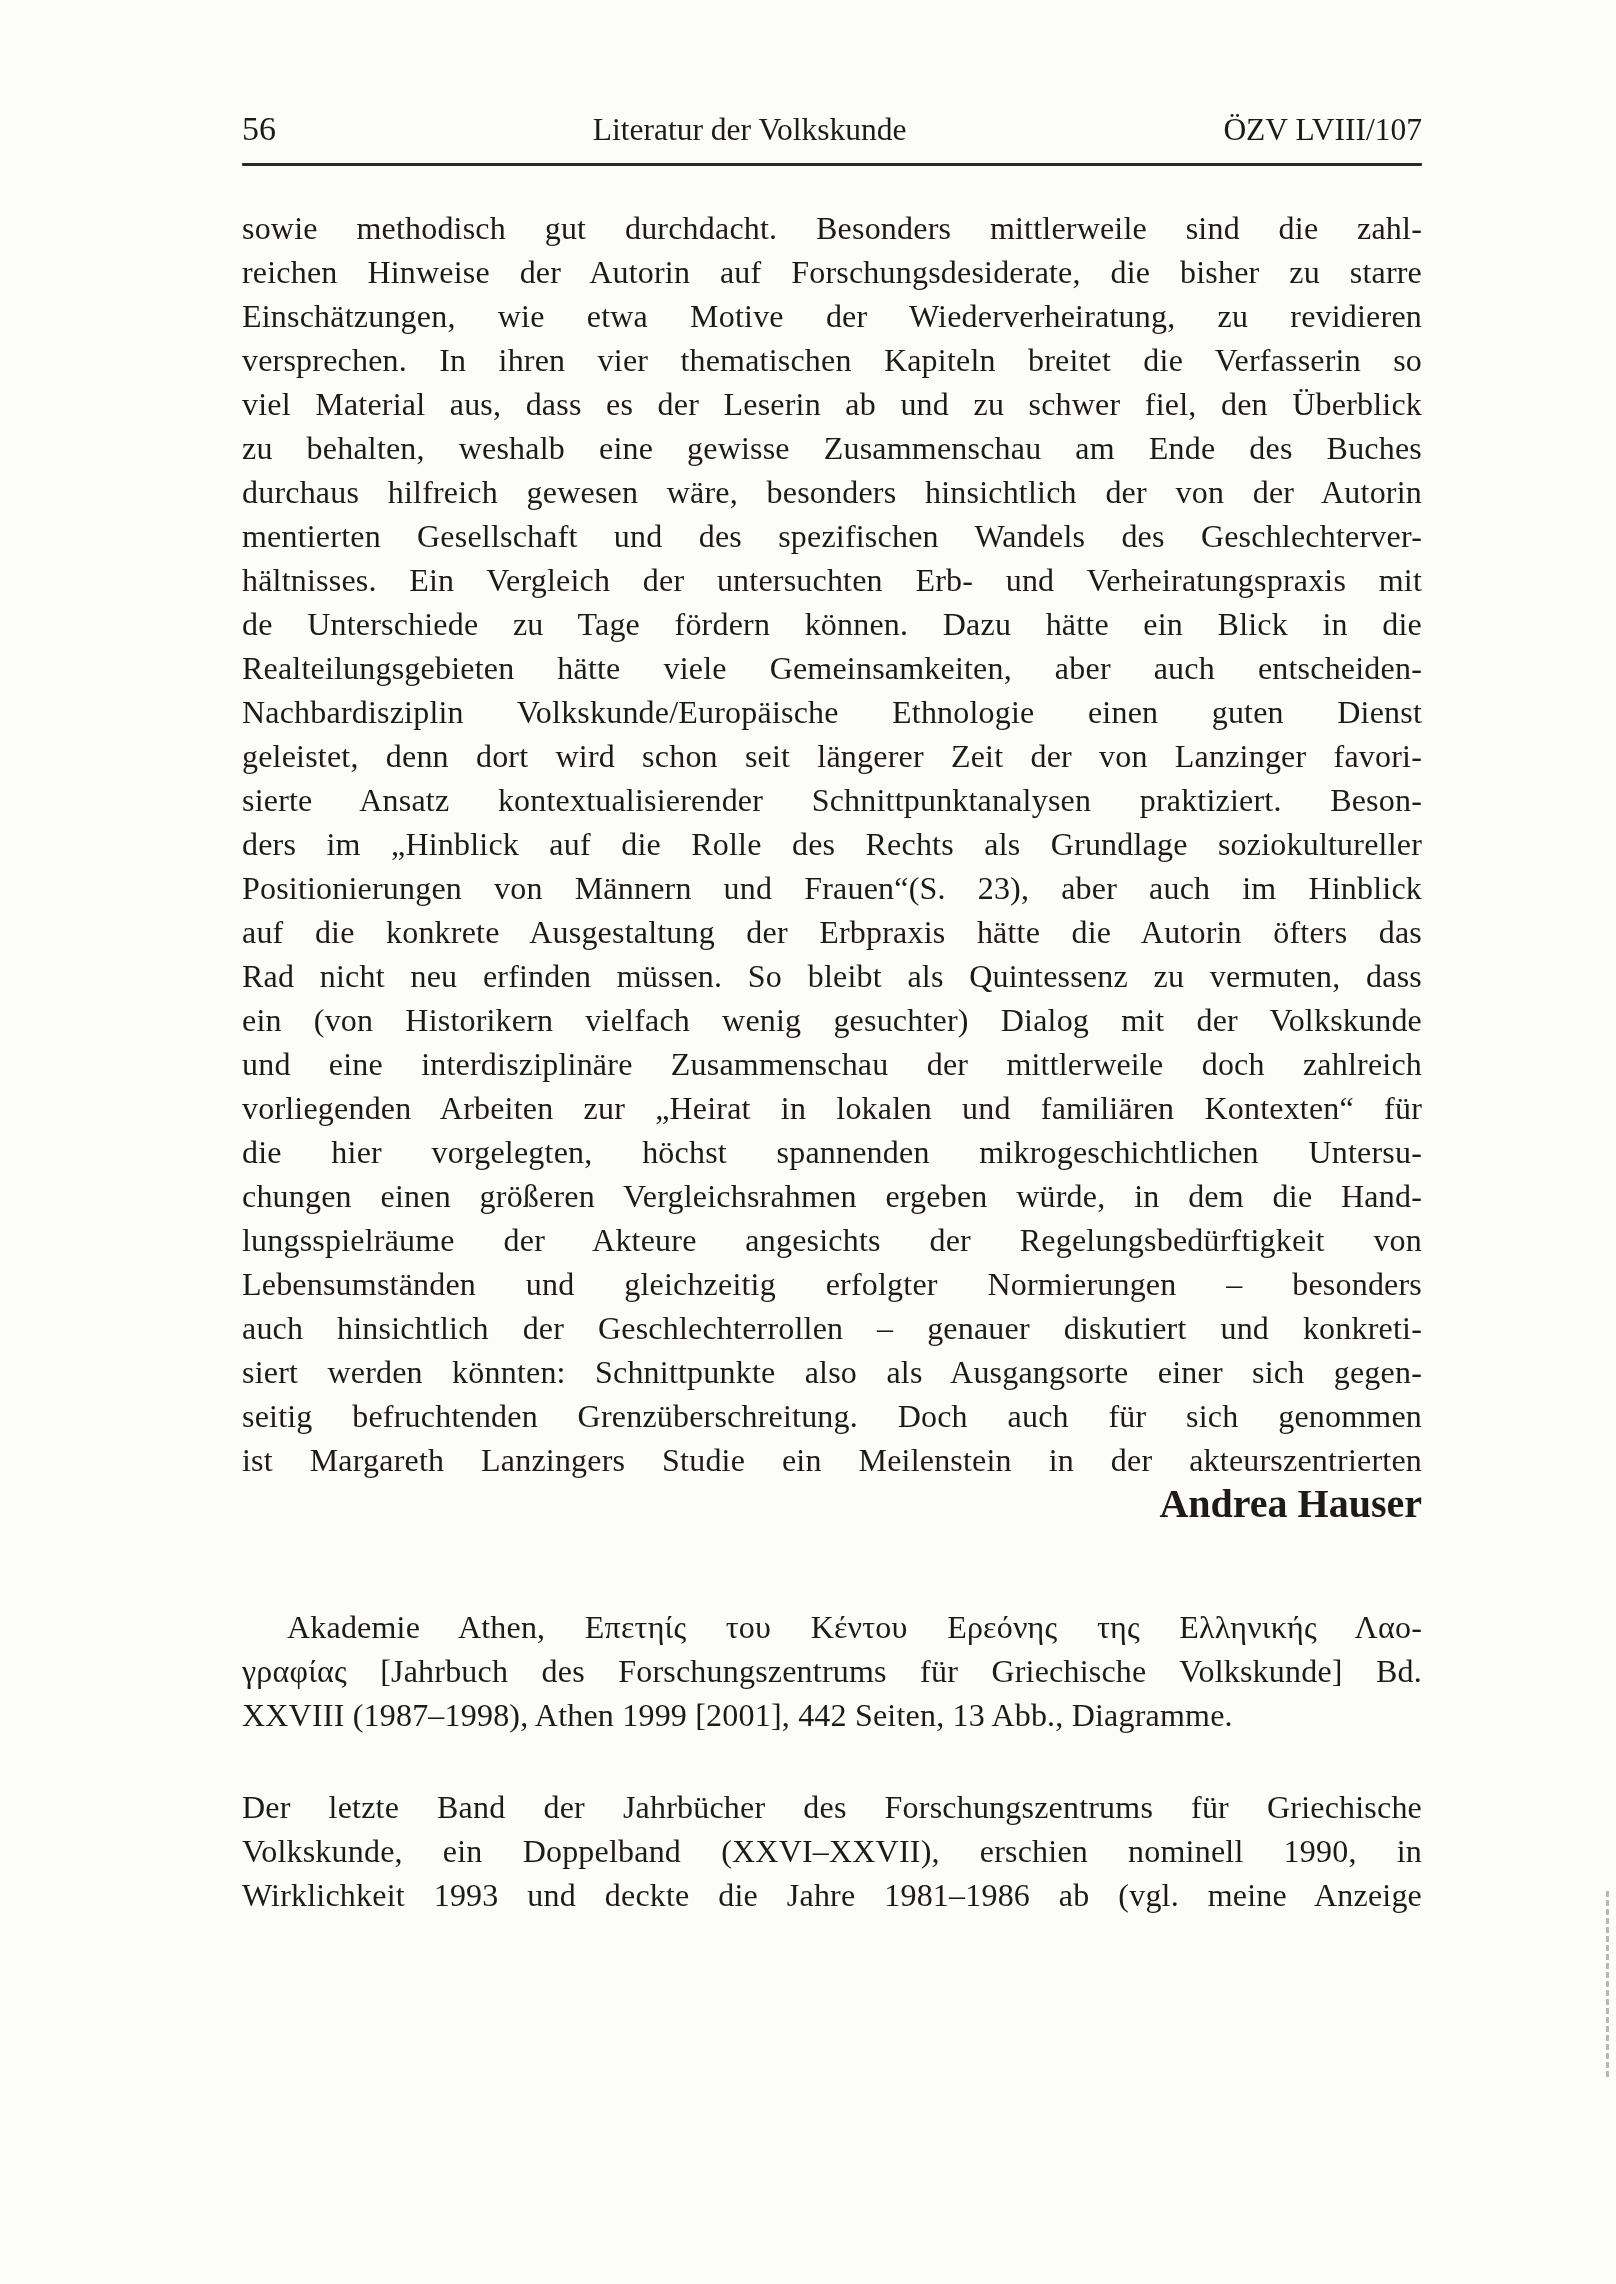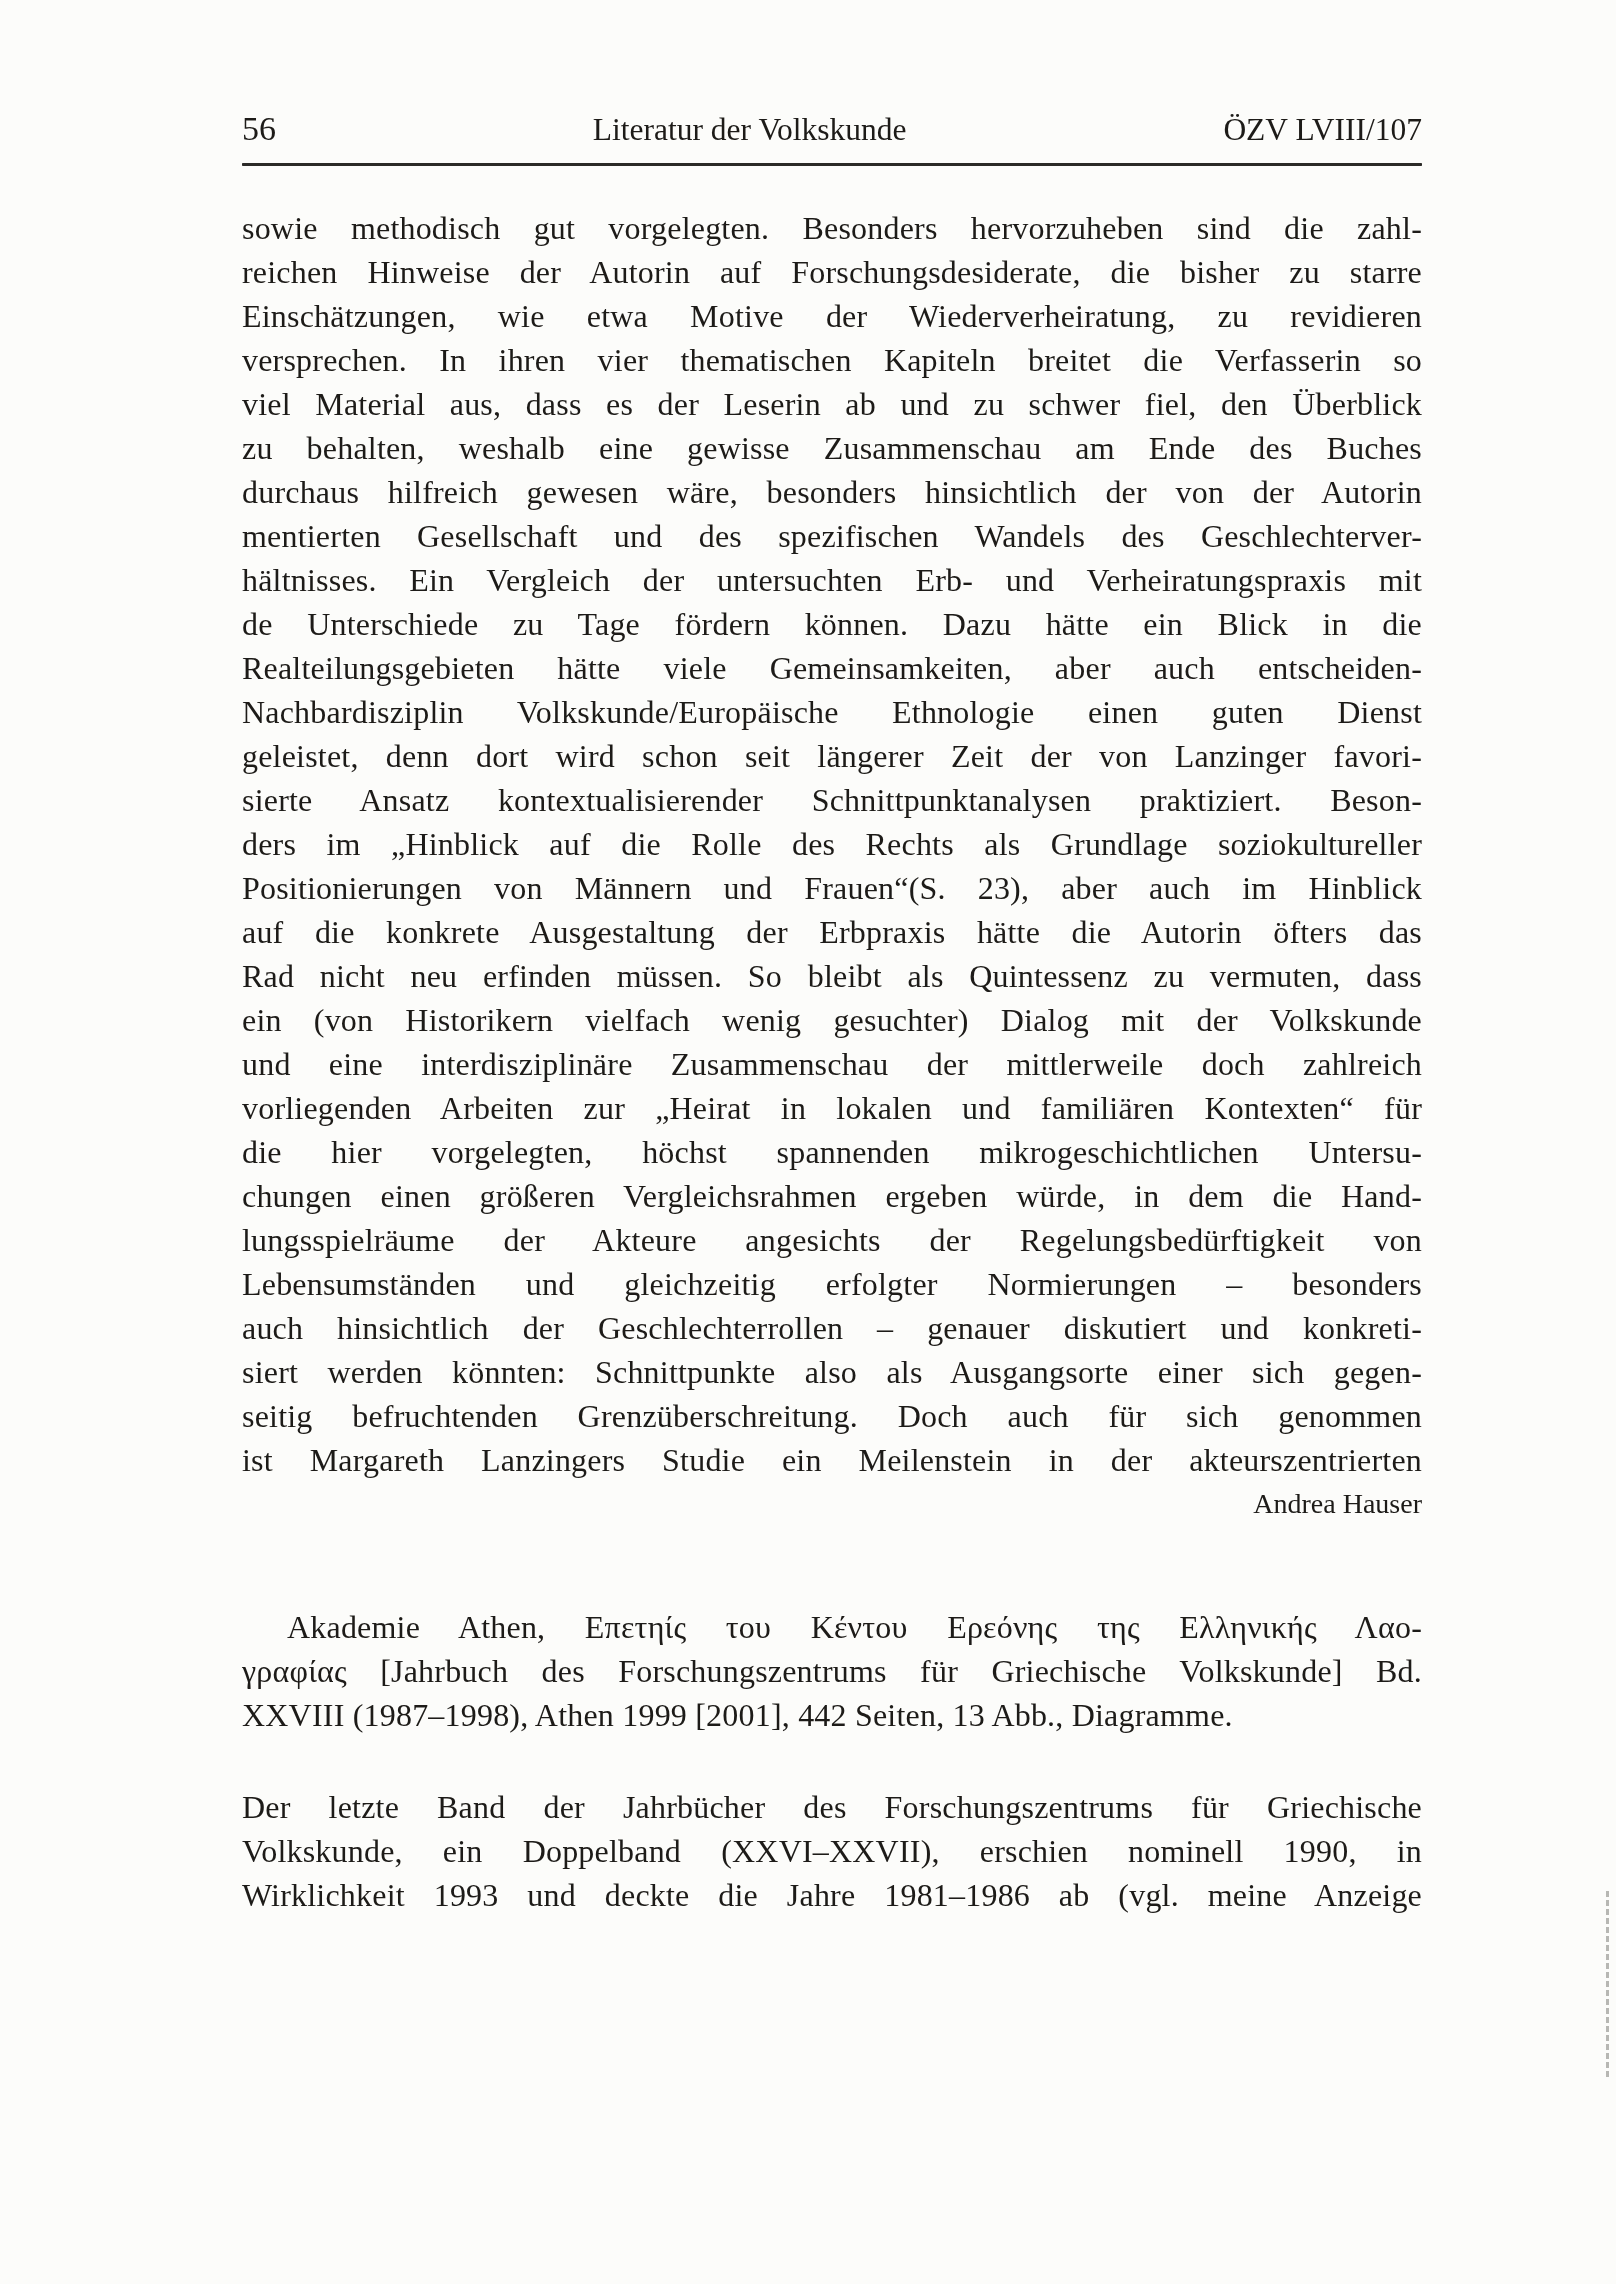--- a/index.html
+++ b/index.html
@@ -55,23 +55,24 @@
     white-space: normal;
     letter-spacing: 0.2px;
   }
   .bodyblock .line.last {
     text-align-last: left;
   }
   .review {
     margin-top: 40px;
   }
   .signature {
-    font-size: 28px;
+    font-size: 40px;
     line-height: 44px;
     text-align: right;
+    font-weight: bold;
   }
   .bib {
     margin-top: 79px;
   }
   .bib .line:first-child {
     text-indent: 45px;
   }
   .next {
     margin-top: 48px;
   }
@@ -93,21 +94,21 @@
 
     <div class="header">
       <span class="pagenum">56</span>
       <span class="runtitle">Literatur der Volkskunde</span>
       <span class="journalref">ÖZV LVIII/107</span>
     </div>
 
     <div class="rule"></div>
 
     <section class="bodyblock review">
-        <div class="line">sowie methodisch gut vorgelegten. Besonders hervorzuheben sind die zahl-</div>
+        <div class="line">sowie methodisch gut durchdacht. Besonders mittlerweile sind die zahl-</div>
         <div class="line">reichen Hinweise der Autorin auf Forschungsdesiderate, die bisher zu starre</div>
         <div class="line">Einschätzungen, wie etwa Motive der Wiederverheiratung, zu revidieren</div>
         <div class="line">versprechen. In ihren vier thematischen Kapiteln breitet die Verfasserin so</div>
         <div class="line">viel Material aus, dass es der Leserin ab und zu schwer fiel, den Überblick</div>
         <div class="line">zu behalten, weshalb eine gewisse Zusammenschau am Ende des Buches</div>
         <div class="line">durchaus hilfreich gewesen wäre, besonders hinsichtlich der von der Autorin</div>
         <div class="line">mentierten Gesellschaft und des spezifischen Wandels des Geschlechterver-</div>
         <div class="line">hältnisses. Ein Vergleich der untersuchten Erb- und Verheiratungspraxis mit</div>
         <div class="line">de Unterschiede zu Tage fördern können. Dazu hätte ein Blick in die</div>
         <div class="line">Realteilungsgebieten hätte viele Gemeinsamkeiten, aber auch entscheiden-</div>

